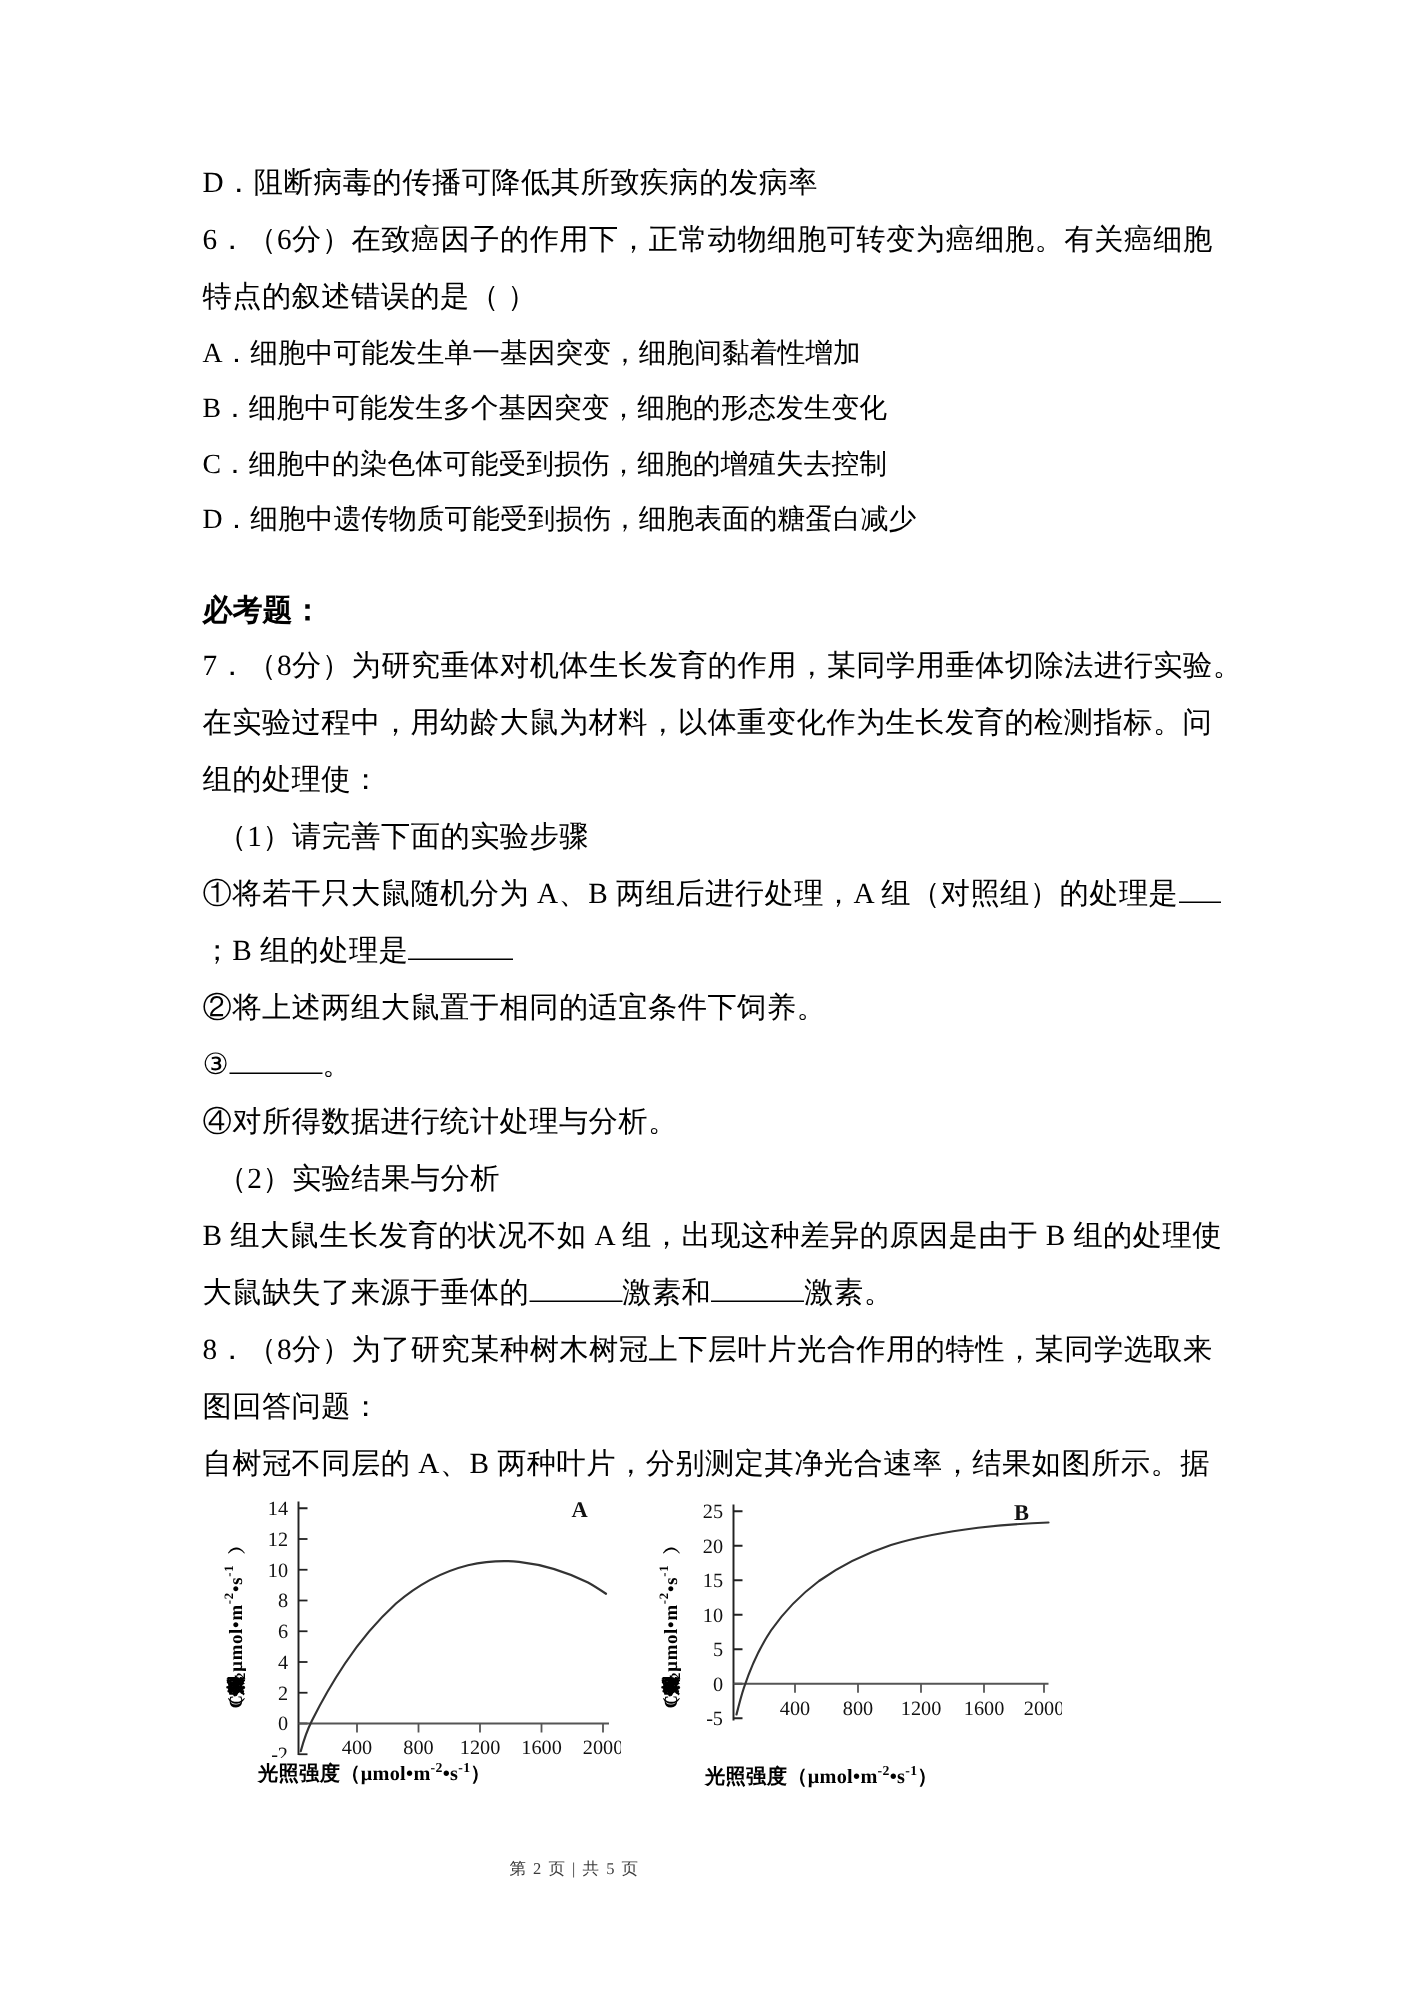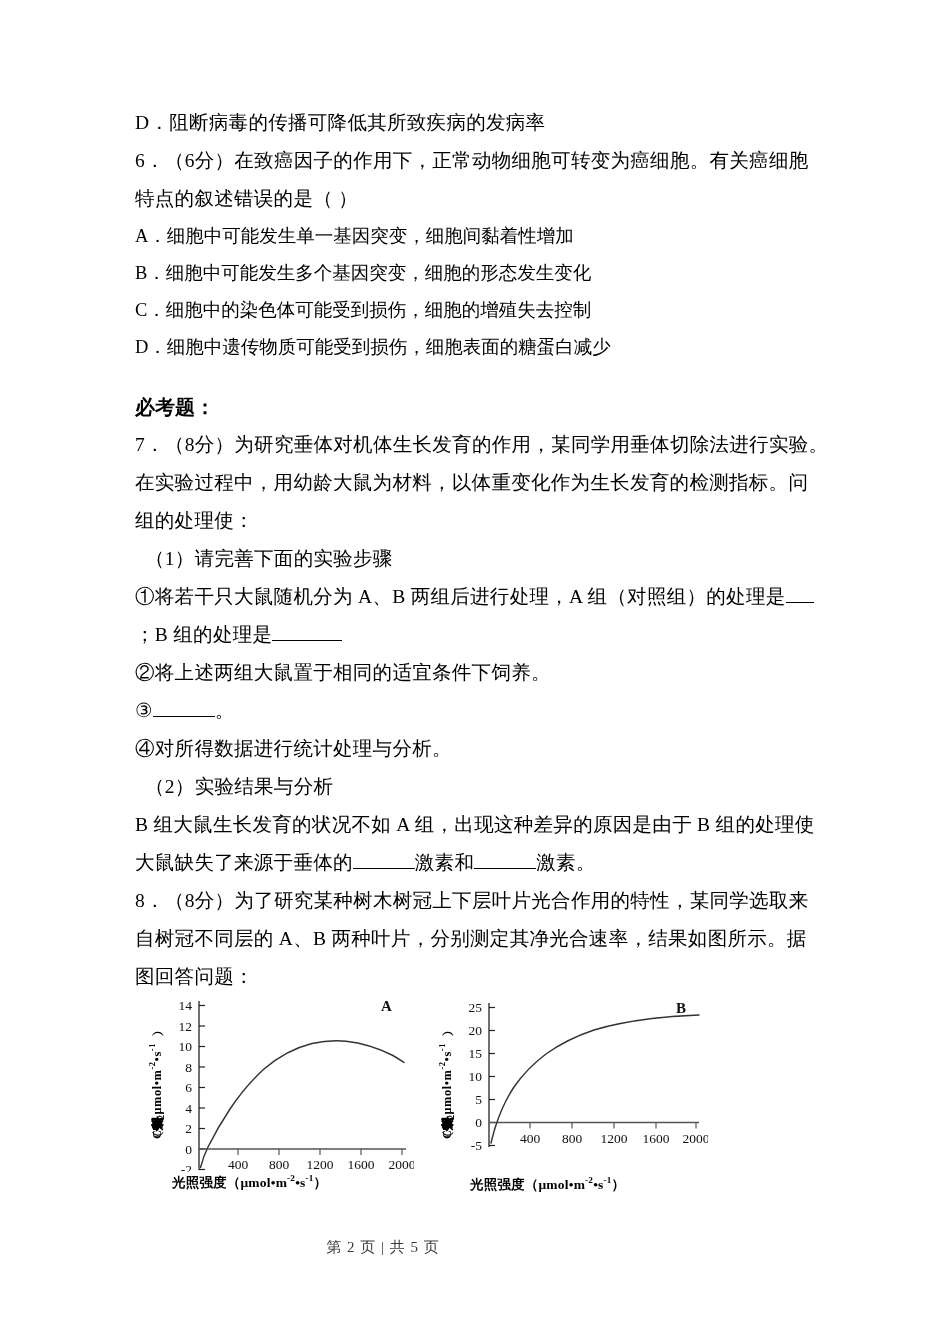--- a/index.html
+++ b/index.html
@@ -96,21 +96,21 @@
   .fig-b .xlabel { left: 40px; top: 180px; }
 
   sub, sup { font-size: 0.68em; }
 
   .footer {
     position: absolute;
     left: 0;
     top: 1238px;
     width: 766px;
     text-align: center;
-    font-size: 15px;
+    font-size: 11px;
     color: #3a3a3a;
     letter-spacing: 1px;
   }
 </style>
 </head>
 <body>
 
 <div class="page">
 
   <div class="content">
@@ -141,22 +141,22 @@
     <div class="line"><span>③</span><span class="blankline bl-62"></span><span>。</span></div>
 
     <div class="line">④对所得数据进行统计处理与分析。</div>
 
     <div class="line" style="padding-left:10px">（2）实验结果与分析</div>
 
     <div class="line">B 组大鼠生长发育的状况不如 A 组，出现这种差异的原因是由于 B 组的处理使</div>
     <div class="line"><span>大鼠缺失了来源于垂体的</span><span class="blankline bl-62"></span><span>激素和</span><span class="blankline bl-62"></span><span>激素。</span></div>
 
     <div class="line">8．（8分）为了研究某种树木树冠上下层叶片光合作用的特性，某同学选取来</div>
+    <div class="line">图回答问题：</div>
     <div class="line">自树冠不同层的 A、B 两种叶片，分别测定其净光合速率，结果如图所示。据</div>
-    <div class="line">图回答问题：</div>
 
   </div>
 
   <div class="figures">
 
     <div class="figure fig-a">
       <div class="ylabel">净光合速率（CO<sub>2</sub>μmol•m<sup>-2</sup>•s<sup>-1</sup>）</div>
       <svg class="plot" width="248" height="175" viewBox="0 0 248 175">
 
         <g font-family="Liberation Serif, serif" font-size="13.5" fill="#111" text-anchor="end">

